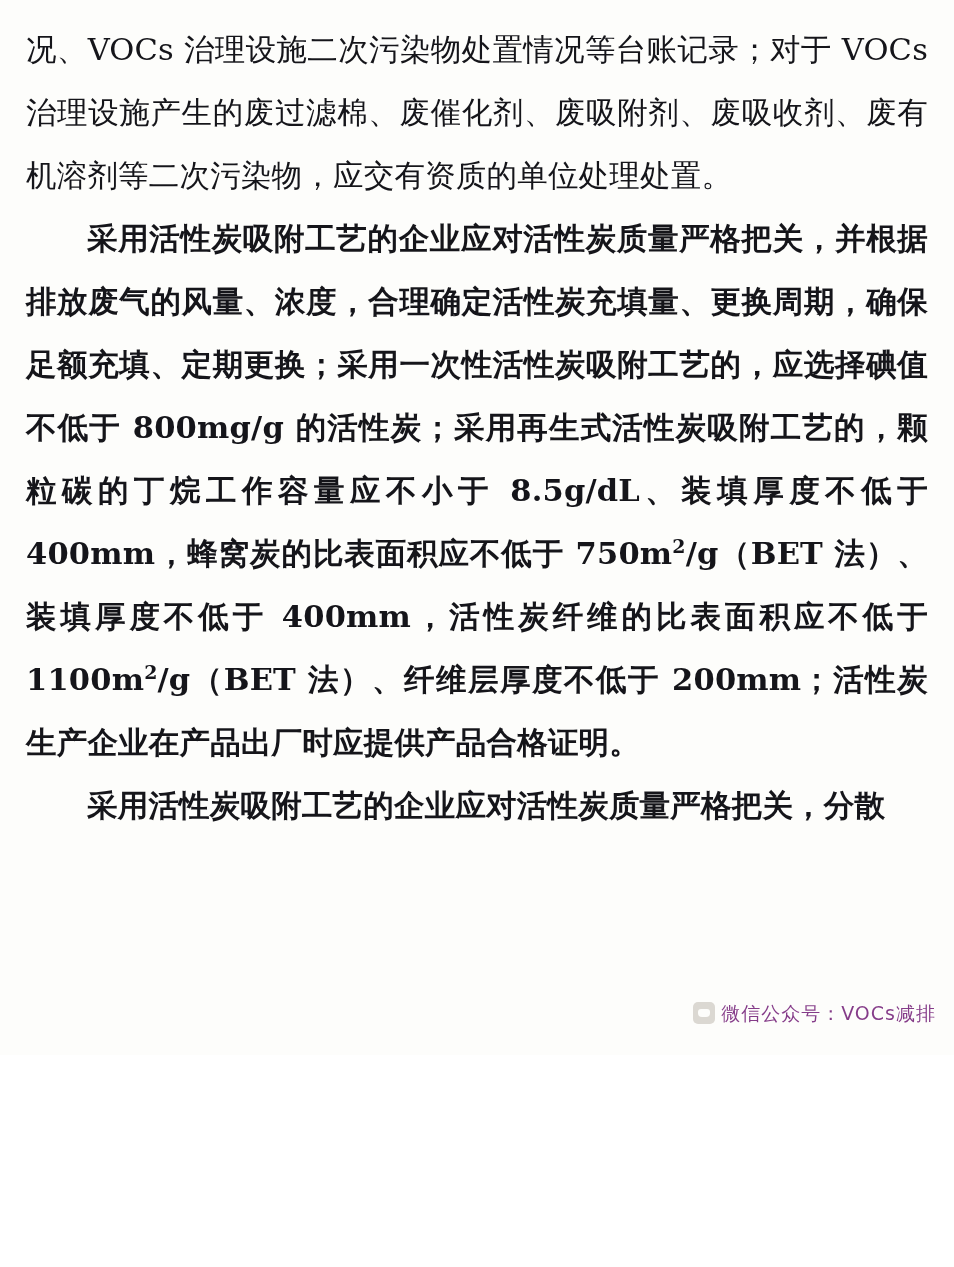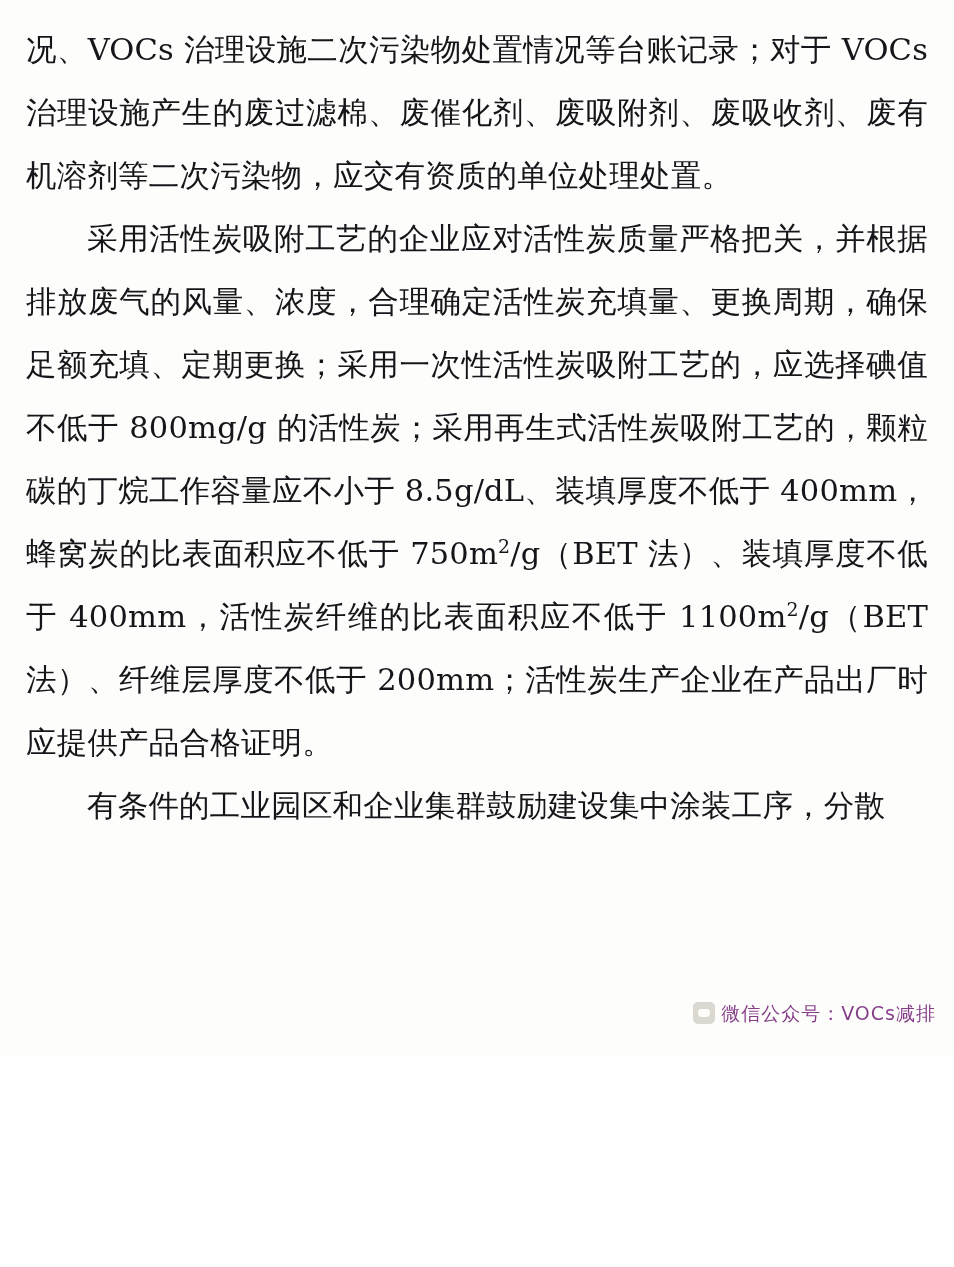--- a/index.html
+++ b/index.html
@@ -28,20 +28,21 @@
     text-align: justify;
     text-justify: inter-ideograph;
     letter-spacing: 0.2px;
   }
   .para {
     margin: 0;
     text-indent: 0;
   }
   .para.indent {
     text-indent: 61px;
+    font-weight: bold;
   }
   sup {
     font-size: 0.62em;
     vertical-align: super;
     line-height: 0;
   }
   .watermark {
     position: absolute;
     right: 18px;
     bottom: 28px;
@@ -79,21 +80,21 @@
 
 <div class="page">
 
   <div class="doc-body">
 
     <p class="para"><span>况、VOCs 治理设施二次污染物处置情况等台账记录；对于 VOCs 治理设施产生的废过滤棉、废催化剂、废吸附剂、废吸收剂、废有机溶剂等二次污染物，应交有资质的单位处理处置。</span></p>
 
     <p class="para indent"><span>采用活性炭吸附工艺的企业应对活性炭质量严格把关，并根据排放废气的风量、浓度，合理确定活性炭充填量、更换周期，确保足额充填、定期更换；采用一次性活性炭吸附工艺的，应选择碘值不低于 800mg/g 的活性炭；采用再生式活性炭吸附工艺的，颗粒碳的丁烷工作容量应不小于 8.5g/dL、装填厚度不低于 400mm，蜂窝炭的比表面积应不低于 750m</span><sup>2</sup><span>/g（BET 法）、装填厚度不低于 400mm，活性炭纤维的比表面积应不低于 1100m</span><sup>2</sup><span>/g（BET 法）、纤维层厚度不低于 200mm；活性炭生产企业在产品出厂时应提供产品合格证明。</span></p>
 
 
-    <p class="para indent"><span>有条件的工业园区和企业集群鼓励建设集中涂装工序，分散</span></p>
+    <p class="para indent"><span>采用活性炭吸附工艺的企业应对活性炭质量严格把关，分散</span></p>
 
   </div>
 
   <div class="watermark">
     <span class="wm-badge"></span><span>微信公众号：VOCs减排</span>
   </div>
 
 </div>
 
 </body></html>

